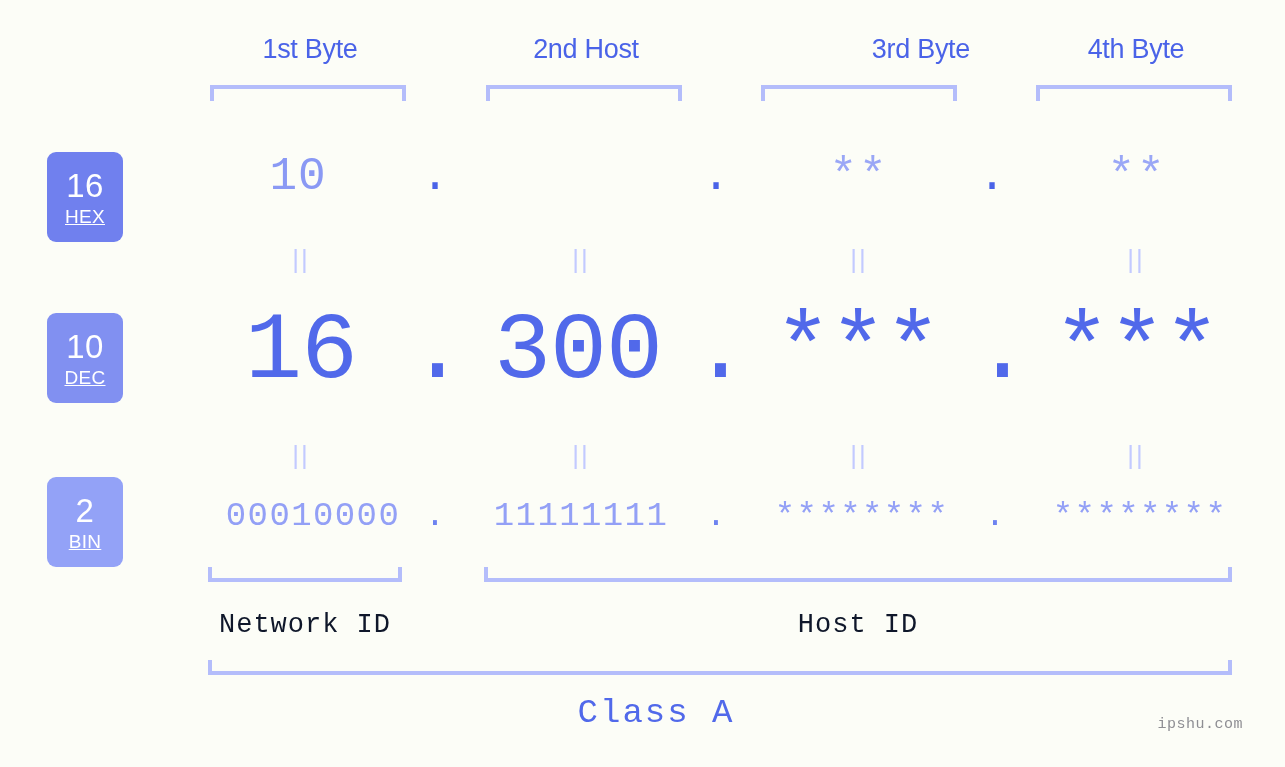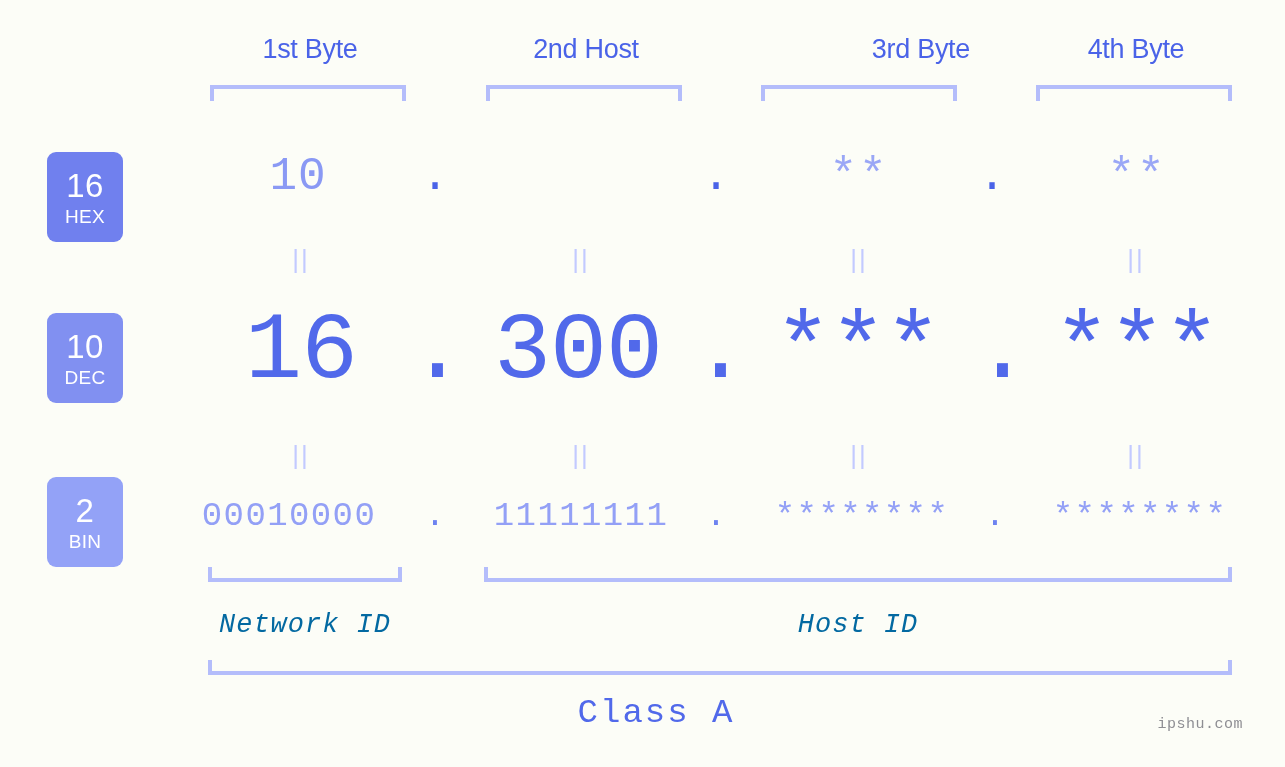--- a/index.html
+++ b/index.html
@@ -69,20 +69,21 @@
   .badge .num {
     font-size: 33px;
     font-weight: 400;
     letter-spacing: 0.5px;
   }
   .badge .nm {
     font-size: 19px;
     font-weight: 400;
     margin-top: 5px;
     letter-spacing: 0.3px;
+    text-decoration: underline;
   }
 
   #badge-hex { top: 152px; height: 90px; background: #7080ee; }
   #badge-dec { top: 313px; height: 90px; background: #8190f1; }
   #badge-bin { top: 477px; height: 90px; background: #93a2f7; }
 
   
   .cell {
     position: absolute;
     text-align: center;
@@ -178,25 +179,24 @@
   }
   .eq-row1 { top: 246px; }
   .eq-row2 { top: 442px; }
 
   
   .id-label {
     position: absolute;
     top: 610px;
     text-align: center;
     font-size: 27px;
-    color: #0369a1;
+    color: #0f172a;
     font-family: "Liberation Mono", monospace;
     letter-spacing: 1px;
     white-space: nowrap;
-    font-style: italic;
   }
 
   
   #class-label {
     position: absolute;
     top: 694px;
     left: 0;
     width: 1285px;
     text-align: center;
     font-size: 34px;
@@ -263,21 +263,21 @@
   <div class="cell dec-dot" style="left:692px;">.</div>
   <div class="cell dec-star" style="left:742px;">***</div>
   <div class="cell dec-dot" style="left:974px;">.</div>
   <div class="cell dec-star" style="left:1021px;">***</div>
 
   <div class="eqmark eq-row2" style="left:271px;">||</div>
   <div class="eqmark eq-row2" style="left:551px;">||</div>
   <div class="eqmark eq-row2" style="left:829px;">||</div>
   <div class="eqmark eq-row2" style="left:1106px;">||</div>
 
-  <div class="cell bin-val" style="left:164px;">00010000</div>
+  <div class="cell bin-val" style="left:188px;">00010000</div>
   <div class="cell bin-dot" style="left:415px;">.</div>
   <div class="cell bin-val" style="left:456px;">11111111</div>
   <div class="cell bin-dot" style="left:696px;">.</div>
   <div class="cell bin-star" style="left:737px;">********</div>
   <div class="cell bin-dot" style="left:975px;">.</div>
   <div class="cell bin-star" style="left:1015px;">********</div>
 
   <div class="bracket-bot" style="left:208px; top:567px; width:194px;"></div>
   <div class="bracket-bot" style="left:484px; top:567px; width:748px;"></div>
 

